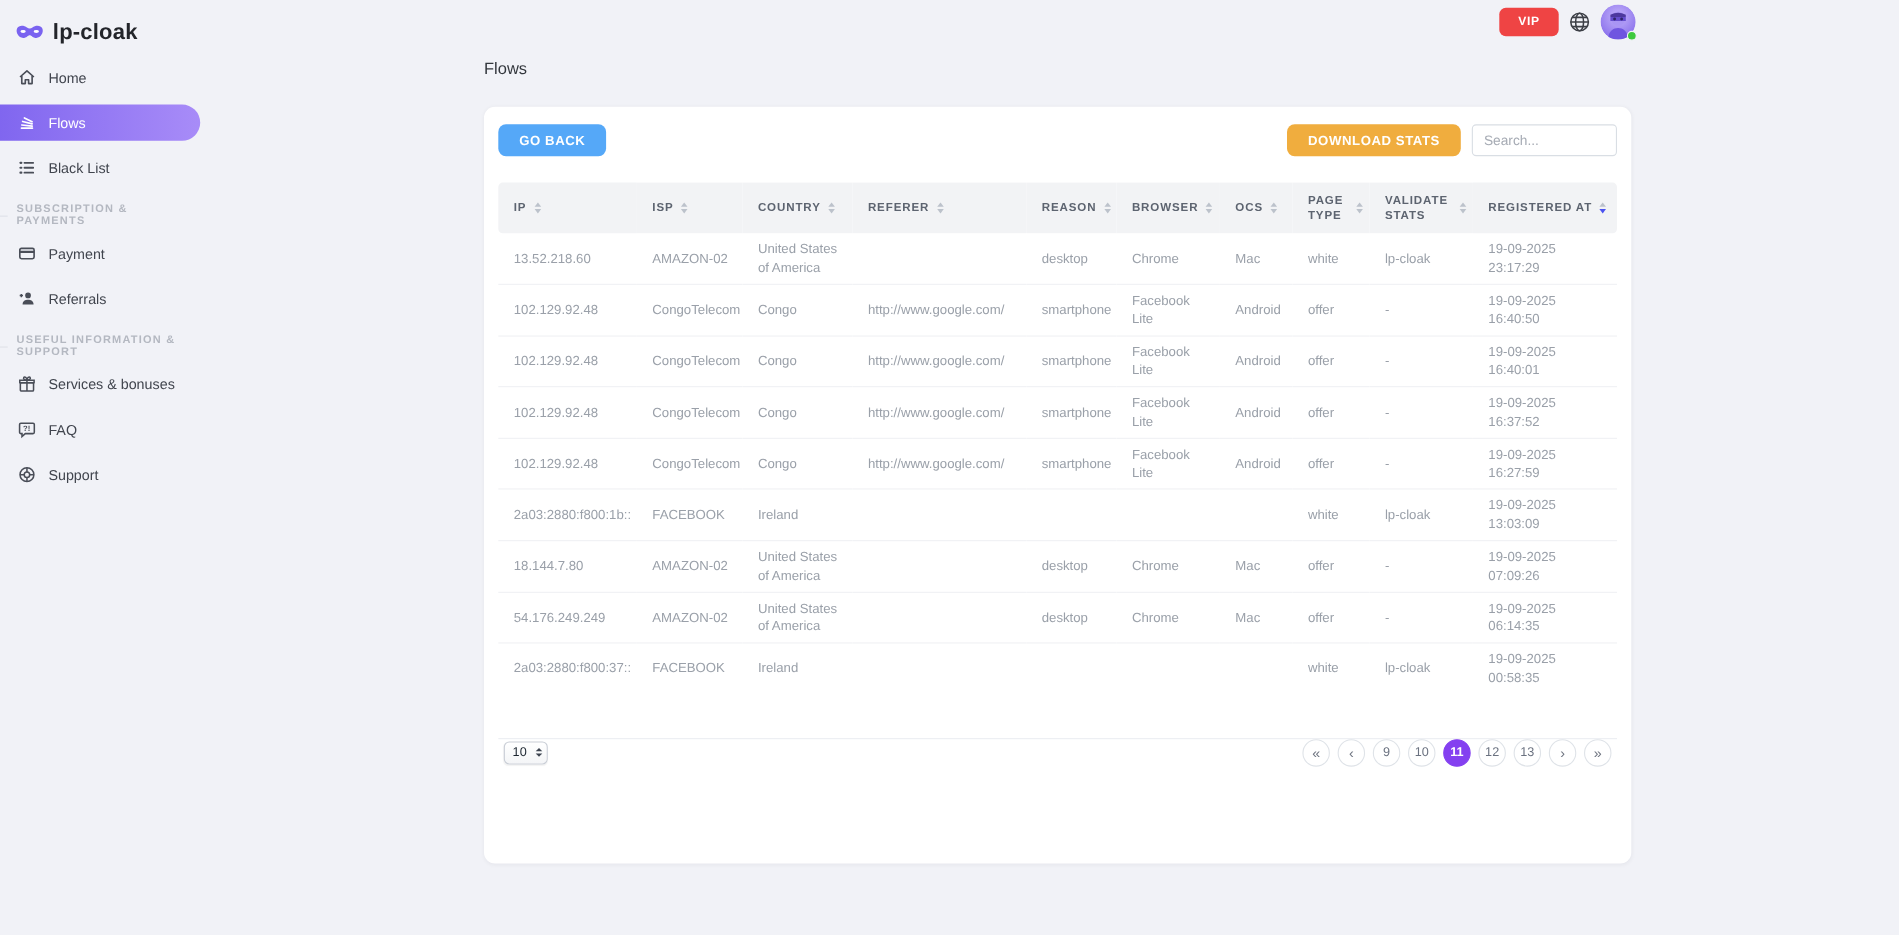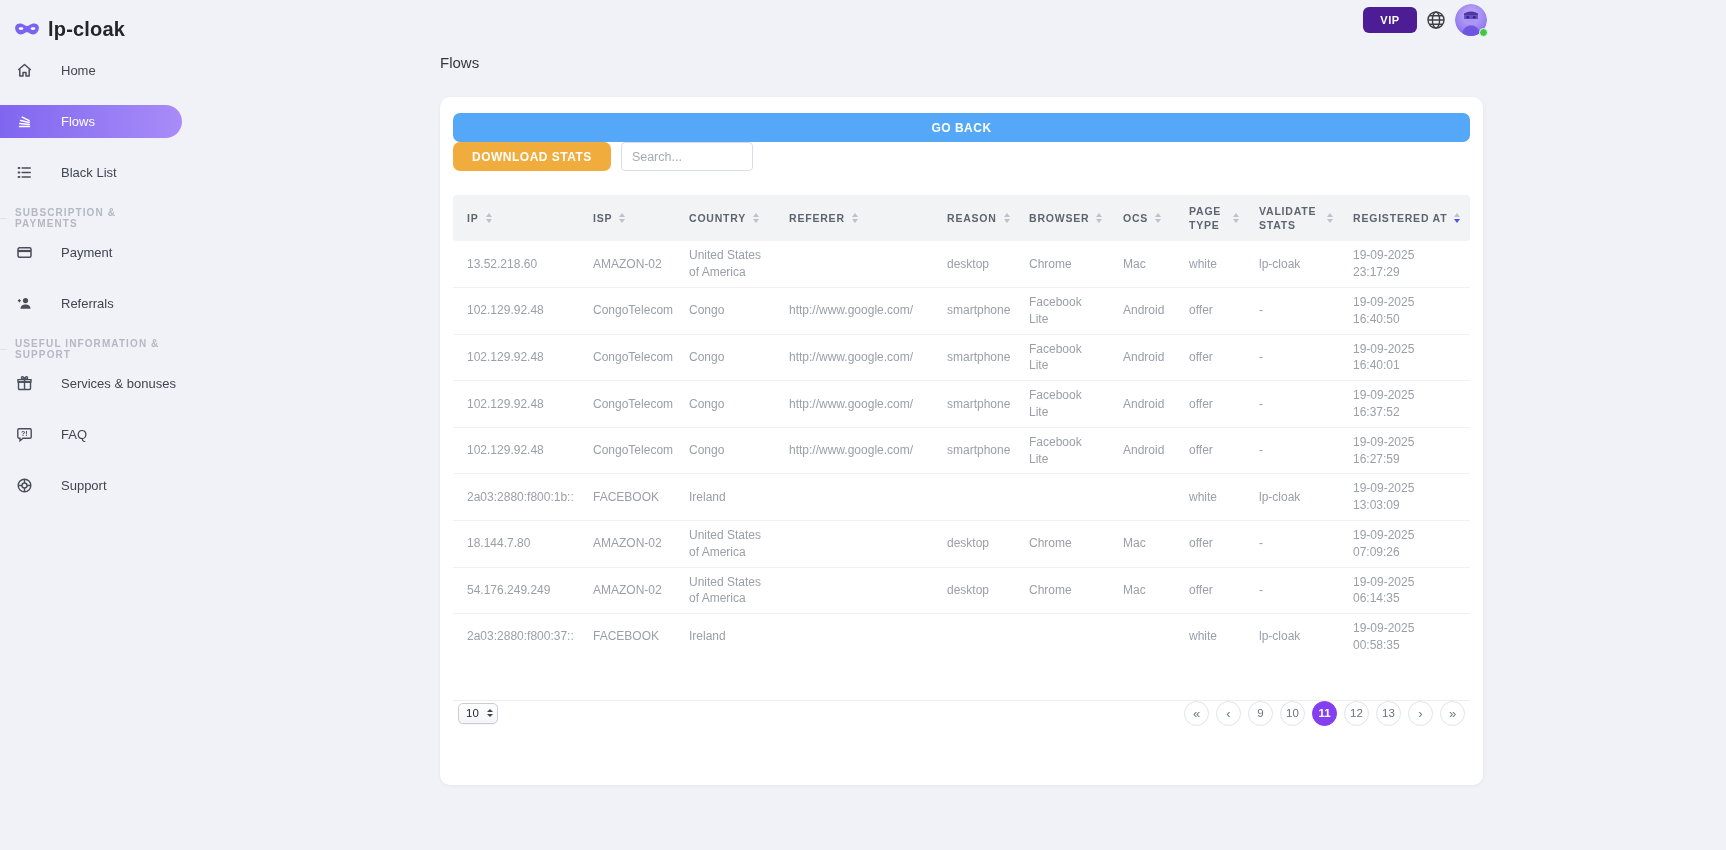--- a/index.html
+++ b/index.html
@@ -5,47 +5,47 @@
   * { margin:0; padding:0; box-sizing:border-box; }
   html,body { width:1726px; height:850px; }
   body { font-family:"Liberation Sans", sans-serif; background:#f1f2f7; overflow:hidden; }
   #page { position:relative; width:1726px; height:850px; }
 
   
   #sidebar { position:absolute; left:0; top:0; width:200px; height:850px; }
   .logo { display:flex; align-items:center; gap:8px; padding:12px 0 0 14px; height:46px; }
   .logo-text { font-size:20px; font-weight:800; color:#23252a; letter-spacing:.2px; }
   #sidebar-nav { margin-top:8px; }
-  .nav-item { display:flex; align-items:center; gap:28px; height:33px; width:182px;
-              padding-left:16px; margin-bottom:18px; color:#41454e; font-size:13px; font-weight:500;
+  .nav-item { display:flex; align-items:center; gap:11px; height:33px; width:182px;
+              padding-left:16px; margin-bottom:8px; color:#41454e; font-size:13px; font-weight:500;
               border-radius:0 17px 17px 0; cursor:pointer; }
   .nav-item .nav-ic { display:inline-flex; width:17px; height:17px; color:#4a4e58; }
   .nav-item.active { background:linear-gradient(90deg,#8066ef,#a88cf8); color:#ffffff; }
   .nav-item.active .nav-ic { color:#ffffff; }
   .nav-ic svg { width:17px; height:17px; }
   .section-label { display:flex; align-items:center; gap:8px; margin:16px 0 7px 0; padding-right:14px;
                    font-size:10px; font-weight:700; letter-spacing:1.1px; color:#b4b8c1; text-transform:uppercase; }
   .section-label::before { content:""; width:7px; height:1px; background:#dfe2e8; flex:0 0 auto; }
   .section-label::after { content:""; height:1px; background:#dfe2e8; flex:1; }
 
   
   #topbar { position:absolute; left:1363px; top:4px; display:flex; align-items:center; gap:9px; }
-  .vip-btn { width:54px; height:26px; border:none; border-radius:6px; background:#4c1d95; color:#fff;
+  .vip-btn { width:54px; height:26px; border:none; border-radius:6px; background:#ef4444; color:#fff;
              font-family:inherit; font-size:11px; font-weight:700; letter-spacing:.6px; cursor:pointer; }
   .globe-btn { width:20px; height:20px; background:none; border:none; color:#3c3f46; cursor:pointer; padding:0; }
   .avatar-wrap { position:relative; width:32px; height:32px; cursor:pointer; }
   .avatar-wrap svg { width:32px; height:32px; border-radius:50%; display:block; }
   .status-dot { position:absolute; right:-1px; bottom:-1px; width:9px; height:9px; border-radius:50%;
                 background:#3ec93e; border:1.5px solid #f1f2f7; }
 
   
   .page-title { position:absolute; left:440px; top:54px; font-size:15px; font-weight:500; color:#33373d; }
   #card { position:absolute; left:440px; top:97px; width:1043px; height:688px; background:#ffffff;
           border-radius:10px; box-shadow:0 1px 4px rgba(25,28,40,.05); }
-  .card-toolbar { display:flex; justify-content:space-between; padding:16px 13px 24px 13px;flex-direction:column; }
+  .card-toolbar { display:flex; justify-content:space-between; align-items:center; padding:16px 13px 24px 13px; }
   .btn { height:29px; border:none; border-radius:7px; color:#fff; font-family:inherit; font-size:12px;
          font-weight:700; letter-spacing:.5px; padding:0 19px; cursor:pointer; }
   .btn-blue { background:#55a8f8; }
   .btn-amber { background:#f0ad3e; }
   .toolbar-right { display:flex; align-items:center; gap:10px; }
   .search-input { width:132px; height:29px; border:1px solid #d9dee4; border-radius:4px; padding:0 10px;
                   font-family:inherit; font-size:12.5px; color:#6b7078; background:#fff; outline:none; }
   .search-input::placeholder { color:#a6abb4; }
 
   

